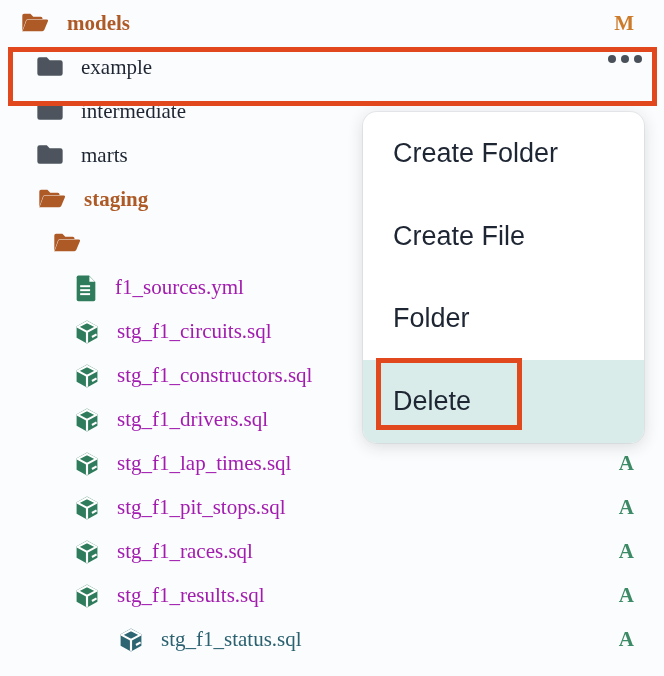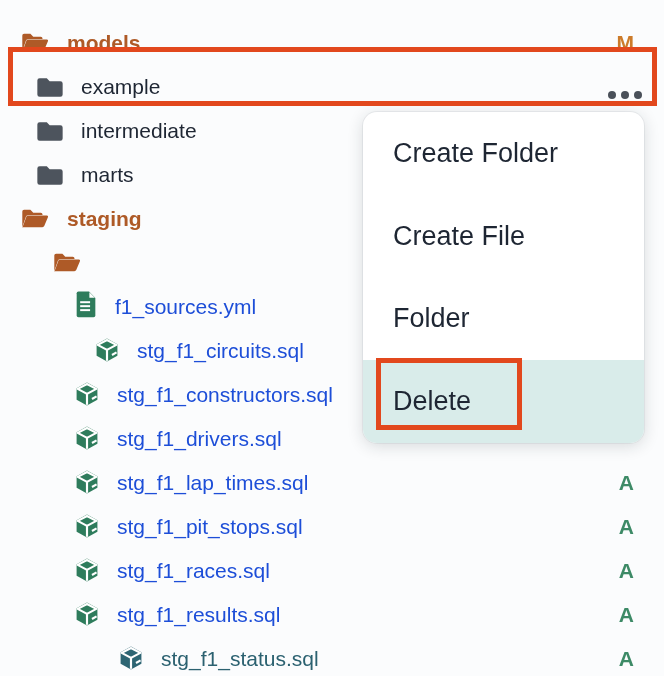--- a/index.html
+++ b/index.html
@@ -6,34 +6,34 @@
   body{
     width:664px;height:676px;
     background:#fbfcfd;
     font-family:"Liberation Sans","DejaVu Sans",sans-serif;
     overflow:hidden;position:relative;
     -webkit-font-smoothing:antialiased;
   }
   
   .tree{position:absolute;left:0;top:0;width:664px;padding-top:11px;z-index:1;}
   .row{
-    position:relative;height:44px;display:flex;align-items:flex-end;
-    font-size:21px;color:#1e2633;cursor:pointer;
+    position:relative;height:44px;display:flex;align-items:flex-start;
+    font-size:21px;color:#1e2633;cursor:pointer;font-family:Liberation Serif, serif;
   }
   .row-bg{position:absolute;top:1px;bottom:1px;border-radius:8px;z-index:0;}
   .row.hl-gray .row-bg{left:12px;right:10px;background:#eceef0;}
   .row.selected .row-bg{left:54px;right:16px;background:#e4e6e9;}
   .row > *{position:relative;z-index:1;}
   .icon{display:flex;align-items:center;justify-content:center;margin-right:17px;flex:0 0 auto;}
   .icon svg{display:block;}
   .label{white-space:nowrap;}
   .spacer{flex:1;}
   .c-orange .label{color:#ae5a27;font-weight:600;}
   .c-dark .label{color:#1e2633;}
-  .c-green .label{color:#1d4ed8;}
+  .c-green .label{color:#a21caf;}
   .c-teal .label{color:#2b6170;}
   .badge{font-weight:700;font-size:21px;margin-right:30px;}
   .badge.m{color:#cc7b2a;}
   .badge.a{color:#3d8a66;}
   .dots{display:flex;gap:5px;margin-right:22px;align-items:center;}
   .dots i{width:8px;height:8px;border-radius:50%;background:#4a5059;display:block;}
   
   .menu{
     position:absolute;left:363px;top:112px;width:281px;height:331px;
     background:#ffffff;border-radius:14px;z-index:5;
@@ -94,21 +94,21 @@
     <div class="row c-dark" style="padding-left: 36px;">
       <span class="row-bg"></span>
       <span class="icon">
         <svg width="28" height="23" viewBox="0 0 24 20">
           <path fill="#4d545d" d="M1 4 q0-2 2-2 h6.2 L11.7 4.5 H21 q2 0 2 2 V16 q0 2-2 2 H3 q-2 0-2-2 Z"></path>
         </svg>
       </span>
       <span class="label">marts</span>
       <span class="spacer"></span>
     </div>
-    <div class="row c-orange" style="padding-left: 20px;">
+    <div class="row c-orange" style="padding-left: 37px;">
       <span class="row-bg"></span>
       <span class="icon">
         <svg width="30" height="24" viewBox="0 0 26 20">
           <path fill="#ae5a27" d="M2 17 V3.5 Q2 2 3.5 2 H9 l2.5 2.5 H18 q1.5 0 1.5 1.5 v.6 H7.2 q-1.5 0-2 1.3 Z"></path>
           <path fill="#ae5a27" d="M2.1 17.4 5.6 7.9 Q6 6.9 7.1 6.9 H23.3 q1.5 0 .9 1.5 L21 16.1 q-.4 1-1.6 1 H2.8 q-.8 0-.7-.7 Z"></path>
         </svg>
       </span>
       <span class="label">staging</span>
       <span class="spacer"></span>
     </div>
@@ -132,21 +132,21 @@
           <g stroke="#ffffff" stroke-width="1.7">
             <line x1="5" y1="9.6" x2="13.5" y2="9.6"></line>
             <line x1="5" y1="13" x2="13.5" y2="13"></line>
             <line x1="5" y1="16.4" x2="13.5" y2="16.4"></line>
           </g>
         </svg>
       </span>
       <span class="label">f1_sources.yml</span>
       <span class="spacer"></span>
     </div>
-    <div class="row c-green" style="padding-left: 74px; margin-left: 20px;">
+    <div class="row c-green" style="padding-left: 74px;">
       <span class="row-bg"></span>
       <span class="icon">
         <svg width="26" height="26" viewBox="0 0 24 24">
           <path fill="#2e7c5c" d="M12 1.3 L21.6 6.7 V17.3 L12 22.7 L2.4 17.3 V6.7 Z"></path>
           <g stroke="#ffffff" stroke-width="2" fill="none" stroke-linejoin="round">
             <path d="M3.4 7.3 L12 11.9 L20.6 7.3 L12 2.7 Z"></path>
             <line x1="12" y1="11.9" x2="12" y2="22"></line>
             <line x1="16.6" y1="16.6" x2="20.8" y2="14.2"></line>
           </g>
         </svg>

